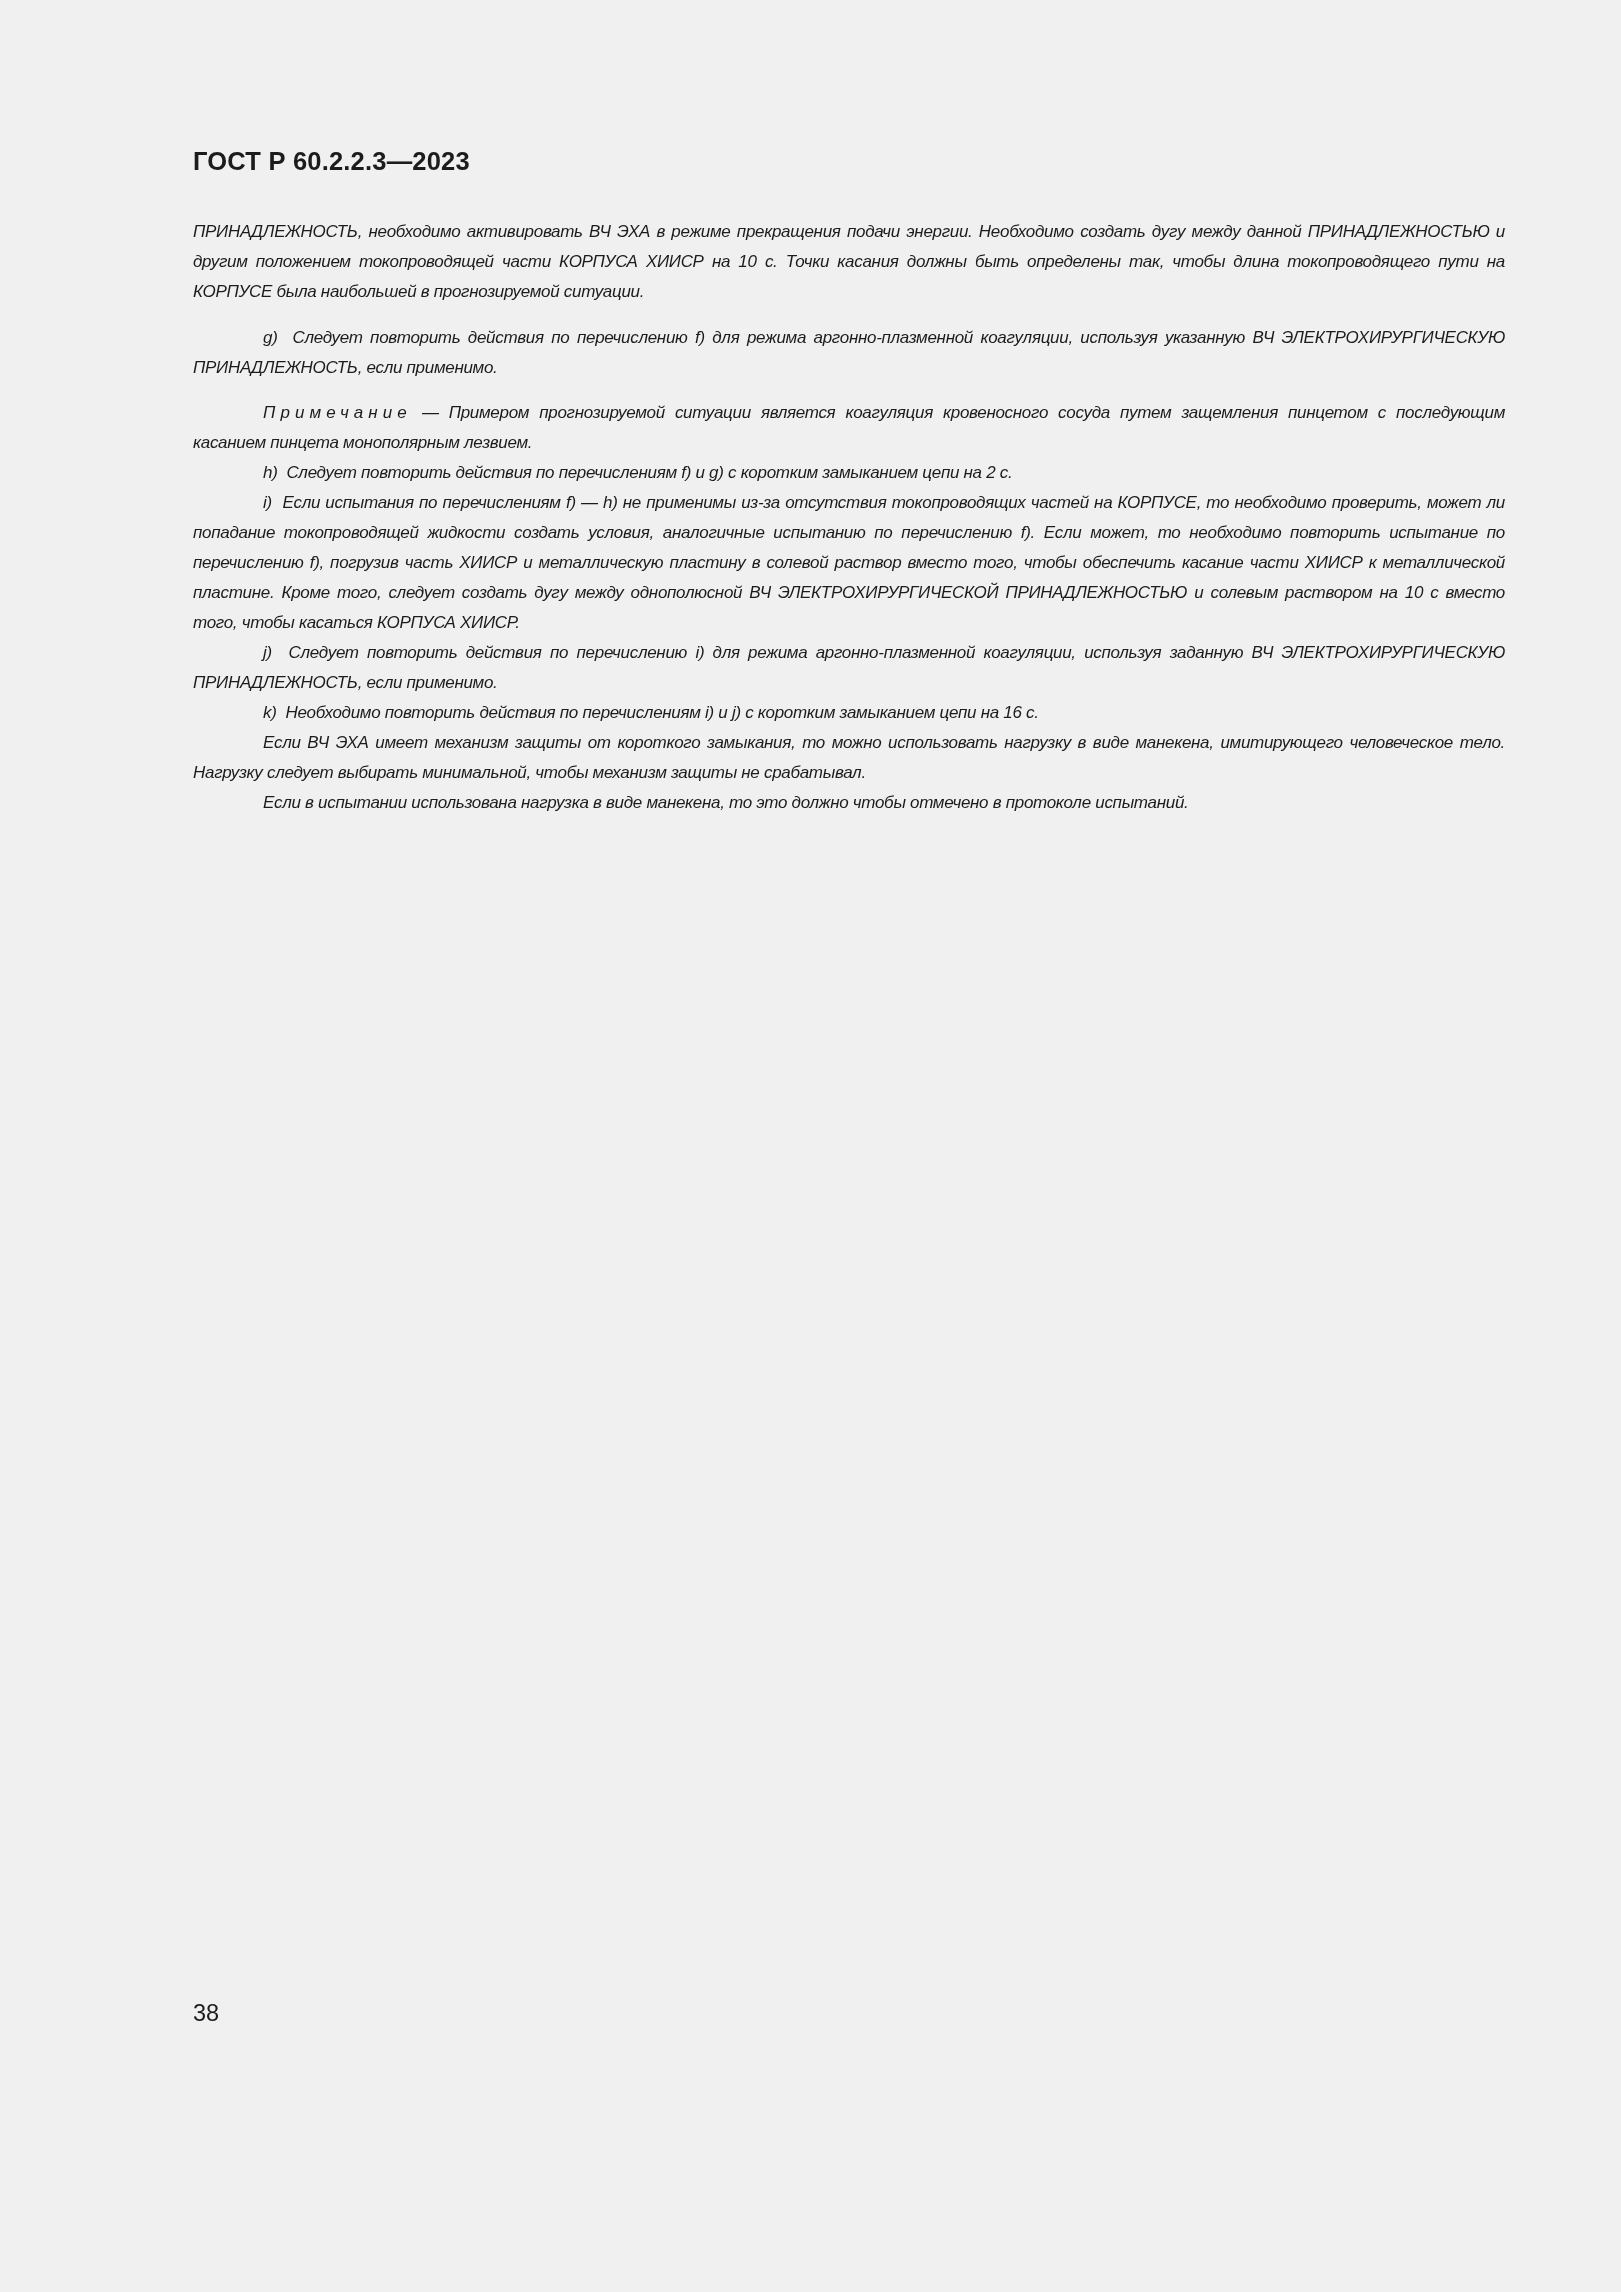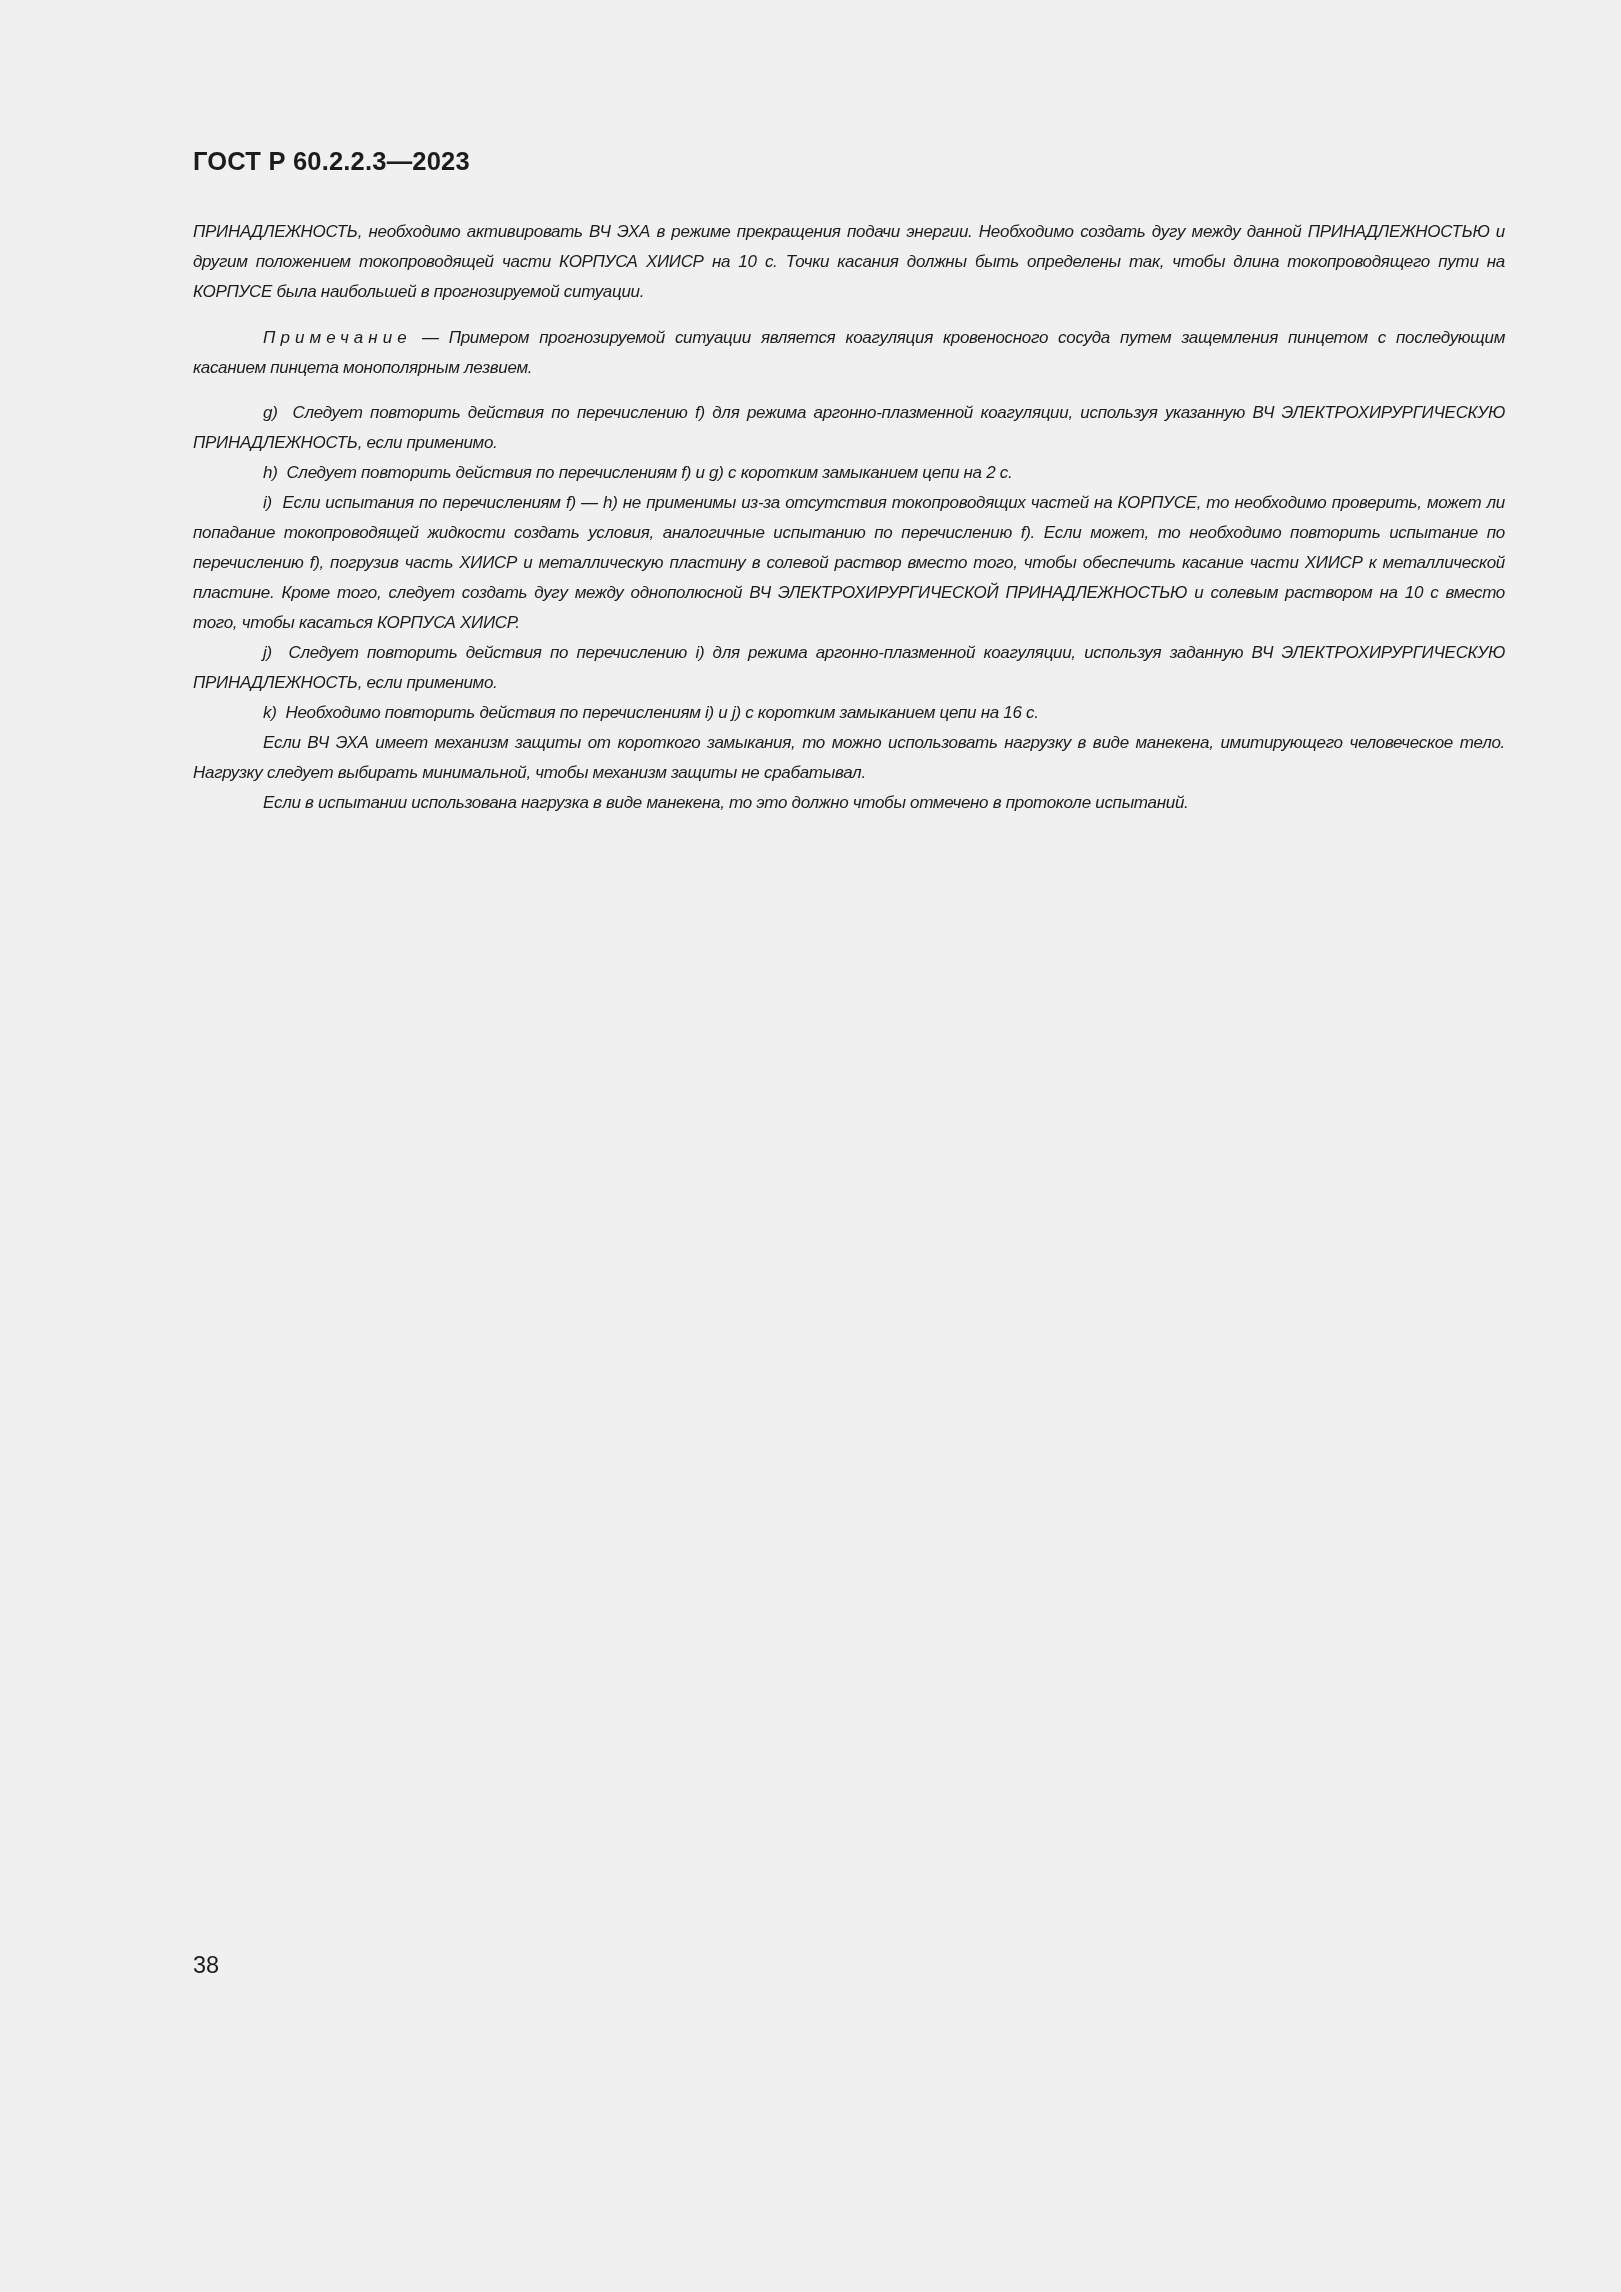--- a/index.html
+++ b/index.html
@@ -46,36 +46,36 @@
     }
     .body-text p.gap-before {
       margin-top: 15.7px;
     }
     .note-label {
       letter-spacing: 5.1px;
     }
     .page-number {
       position: absolute;
       left: 193px;
-      top: 1952px;
+      top: 2000px;
       font-size: 23.5px;
       color: #1c1c1c;
     }
   </style>
 </head>
 <body>
 
 <div class="page-header">ГОСТ Р 60.2.2.3—2023</div>
 
 <div class="body-text">
   <p>ПРИНАДЛЕЖНОСТЬ, необходимо активировать ВЧ ЭХА в режиме прекращения подачи энергии. Необходимо создать дугу между данной ПРИНАДЛЕЖНОСТЬЮ и другим положением токопроводящей части КОРПУСА ХИИСР на 10 с. Точки касания должны быть определены так, чтобы длина токопроводящего пути на КОРПУСЕ была наибольшей в прогнозируемой ситуации.</p>
 
+  <p class="indent gap-before"><span>g)</span>&nbsp; <span>Следует повторить действия по перечислению f) для режима аргонно-плазменной коагуляции, используя указанную ВЧ ЭЛЕКТРОХИРУРГИЧЕСКУЮ ПРИНАДЛЕЖНОСТЬ, если применимо.</span></p>
+
   <p class="indent gap-before"><span class="note-label">Примечание</span><span> — Примером прогнозируемой ситуации является коагуляция кровеносного сосуда путем защемления пинцетом с последующим касанием пинцета монополярным лезвием.</span></p>
-
-  <p class="indent gap-before"><span>g)</span>&nbsp; <span>Следует повторить действия по перечислению f) для режима аргонно-плазменной коагуляции, используя указанную ВЧ ЭЛЕКТРОХИРУРГИЧЕСКУЮ ПРИНАДЛЕЖНОСТЬ, если применимо.</span></p>
 
   <p class="indent"><span>h)</span>&nbsp; <span>Следует повторить действия по перечислениям f) и g) с коротким замыканием цепи на 2 с.</span></p>
 
   <p class="indent"><span>i)</span>&nbsp; <span>Если испытания по перечислениям f) — h) не применимы из-за отсутствия токопроводящих частей на КОРПУСЕ, то необходимо проверить, может ли попадание токопроводящей жидкости создать условия, аналогичные испытанию по перечислению f). Если может, то необходимо повторить испытание по перечислению f), погрузив часть ХИИСР и металлическую пластину в солевой раствор вместо того, чтобы обеспечить касание части ХИИСР к металлической пластине. Кроме того, следует создать дугу между однополюсной ВЧ ЭЛЕКТРОХИРУРГИЧЕСКОЙ ПРИНАДЛЕЖНОСТЬЮ и солевым раствором на 10 с вместо того, чтобы касаться КОРПУСА ХИИСР.</span></p>
 
   <p class="indent"><span>j)</span>&nbsp; <span>Следует повторить действия по перечислению i) для режима аргонно-плазменной коагуляции, используя заданную ВЧ ЭЛЕКТРОХИРУРГИЧЕСКУЮ ПРИНАДЛЕЖНОСТЬ, если применимо.</span></p>
 
   <p class="indent"><span>k)</span>&nbsp; <span>Необходимо повторить действия по перечислениям i) и j) с коротким замыканием цепи на 16 с.</span></p>
 
   <p class="indent">Если ВЧ ЭХА имеет механизм защиты от короткого замыкания, то можно использовать нагрузку в виде манекена, имитирующего человеческое тело. Нагрузку следует выбирать минимальной, чтобы механизм защиты не срабатывал.</p>

